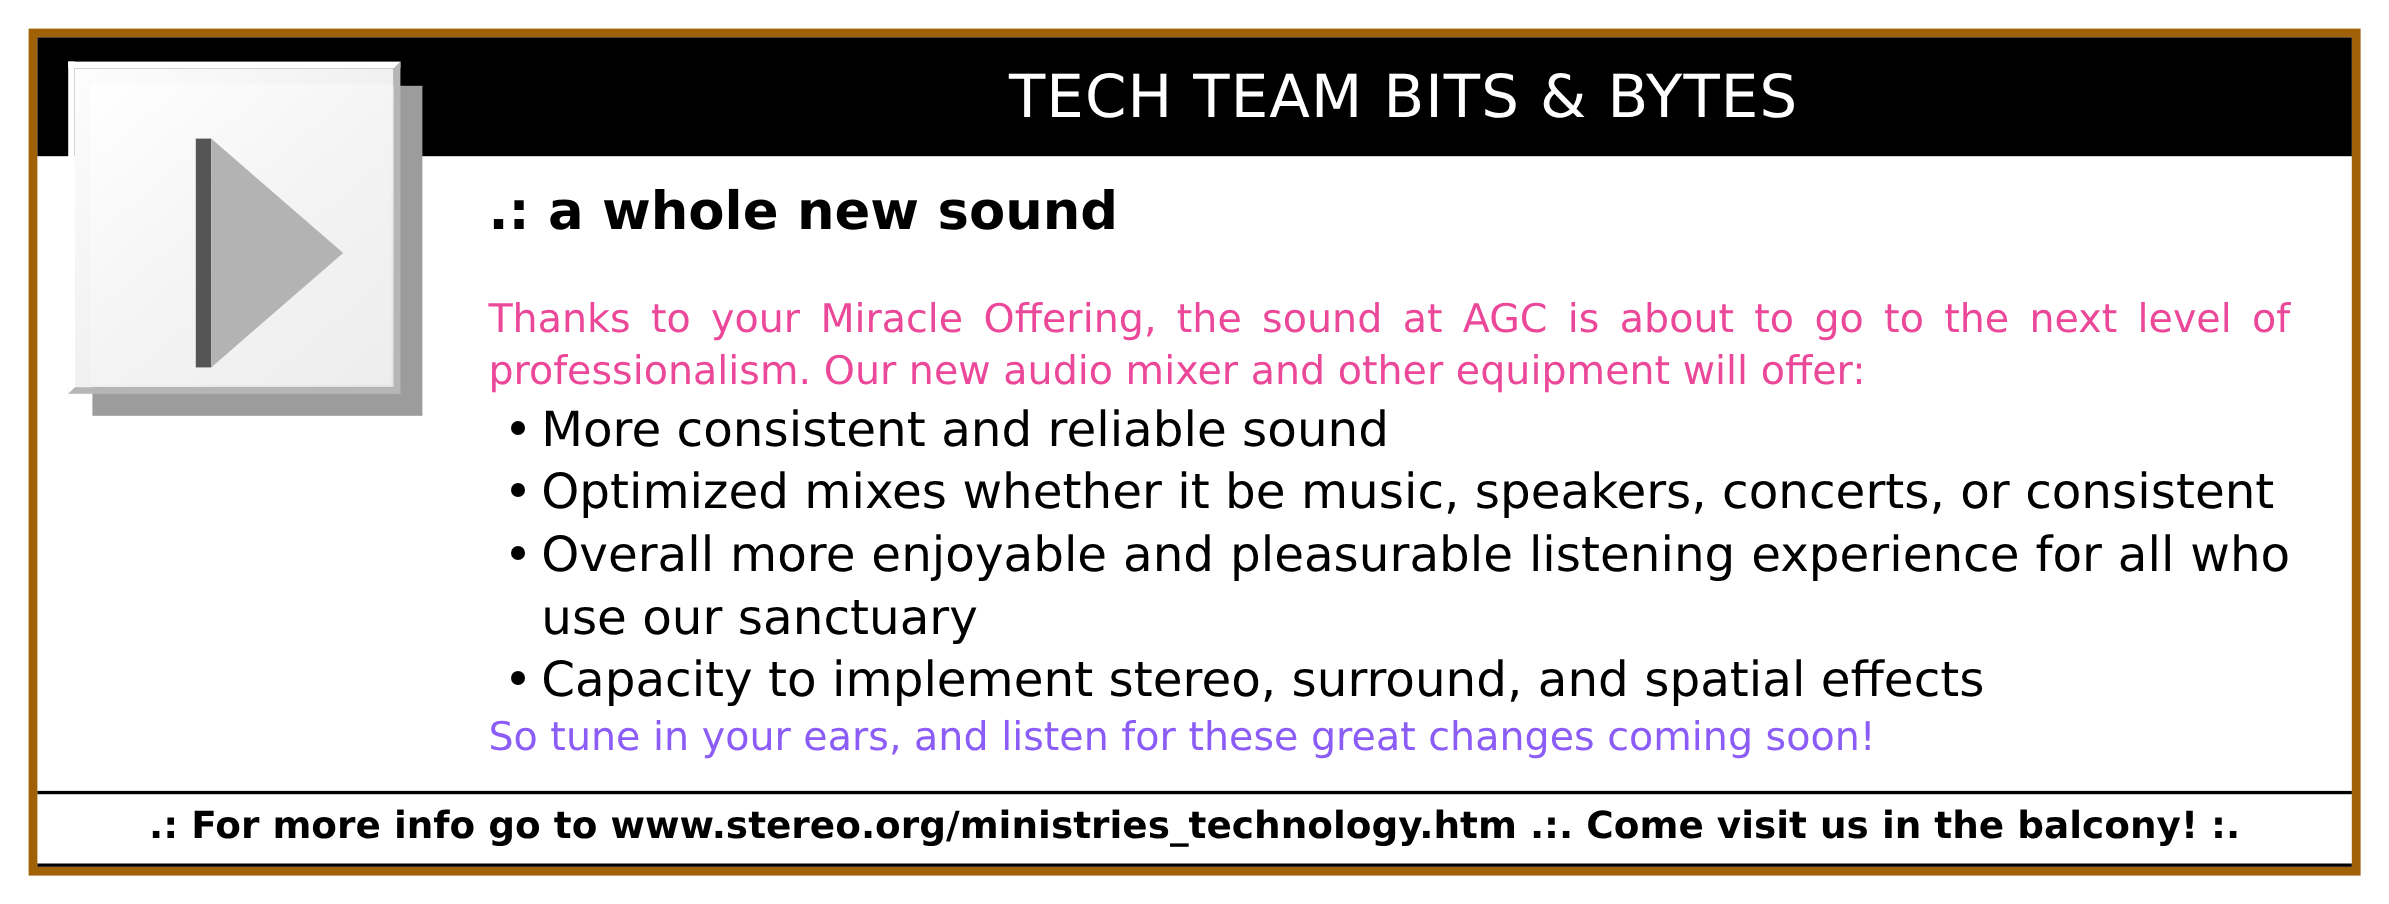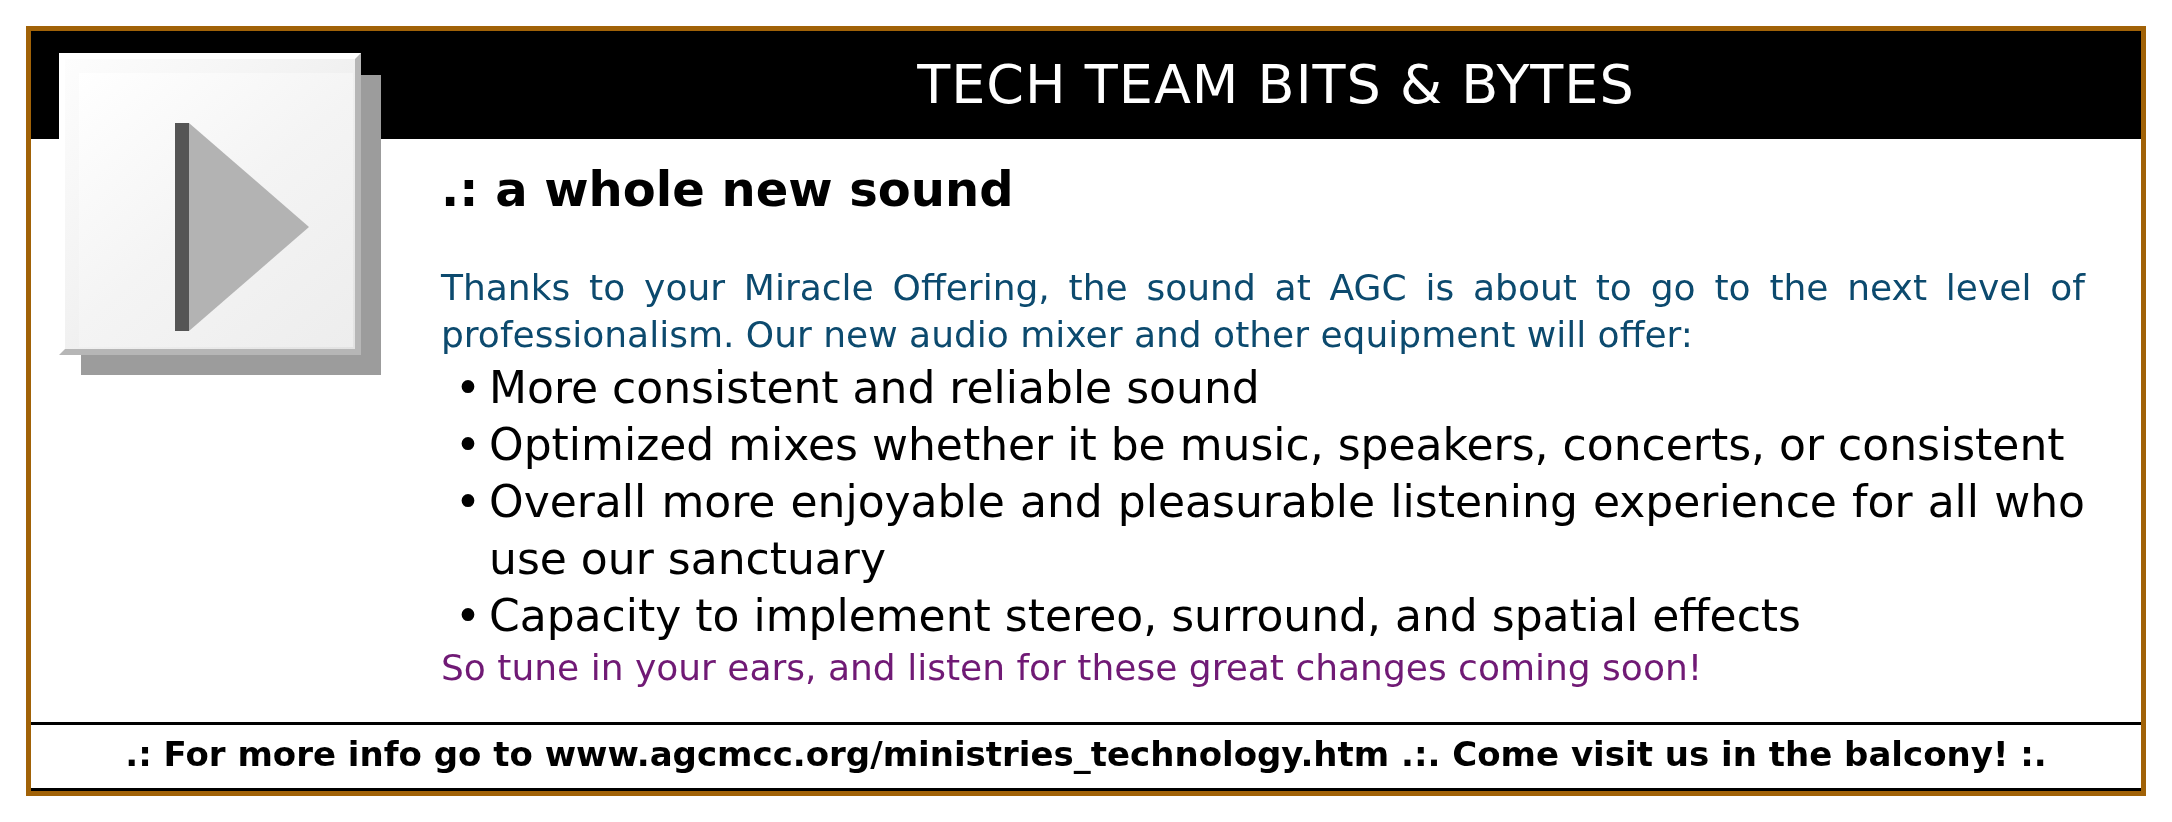--- a/index.html
+++ b/index.html
@@ -22,21 +22,21 @@
     box-sizing: border-box;
   }
 
   
   .newsletter {
     position: absolute;
     left: 26px;
     top: 26px;
     width: 2120px;
     height: 770px;
-    border: 5px solid #a16207;
+    border: 8px solid #a16207;
     box-sizing: border-box;
     background: #ffffff;
   }
 
   
   .header-bar {
     position: absolute;
     left: 0;
     top: 0;
     right: 0;
@@ -139,21 +139,21 @@
   .subhead {
     font-size: 48px;
     font-weight: bold;
     color: #000000;
     margin: 0 0 48px 20px;
     font-family: "DejaVu Sans", sans-serif;
   }
 
   .body-para {
     font-size: 36px;
-    color: #0c4a6e;
+    color: #ec4899;
     line-height: 1.3;
     text-align: justify;
     margin: 0 20px 0 20px;
     font-family: "DejaVu Sans", sans-serif;
   }
 
   ul.bullets {
     list-style: none;
     margin: 0;
     padding: 0 20px 0 20px;
@@ -168,21 +168,21 @@
   }
   ul.bullets li::before {
     content: "\2022";
     position: absolute;
     left: 14px;
     top: 0;
   }
 
   .closing {
     font-size: 36px;
-    color: #701a75;
+    color: #8b5cf6;
     line-height: 1.3;
     margin: 0 20px 12px 20px;
   }
 
   
   .footer {
     position: absolute;
     left: 0;
     right: 0;
     bottom: 0;
@@ -240,18 +240,18 @@
         <li>More consistent and reliable sound</li>
         <li>Optimized mixes whether it be music, speakers, concerts, or consistent</li>
         <li>Overall more enjoyable and pleasurable listening experience for all who use our sanctuary</li>
         <li>Capacity to implement stereo, surround, and spatial effects</li>
       </ul>
 
       <p class="closing">So tune in your ears, and listen for these great changes coming soon!</p>
     </div>
 
     <div class="footer">
-      <div class="footer-inner">.:  For more info go to www.agcmcc.org/ministries_technology.htm  .:.  Come visit us in the balcony!  :.</div>
+      <div class="footer-inner">.:  For more info go to www.stereo.org/ministries_technology.htm  .:.  Come visit us in the balcony!  :.</div>
       <div class="footer-rule"></div>
     </div>
 
   </div>
 </div>
 
 </body></html>

